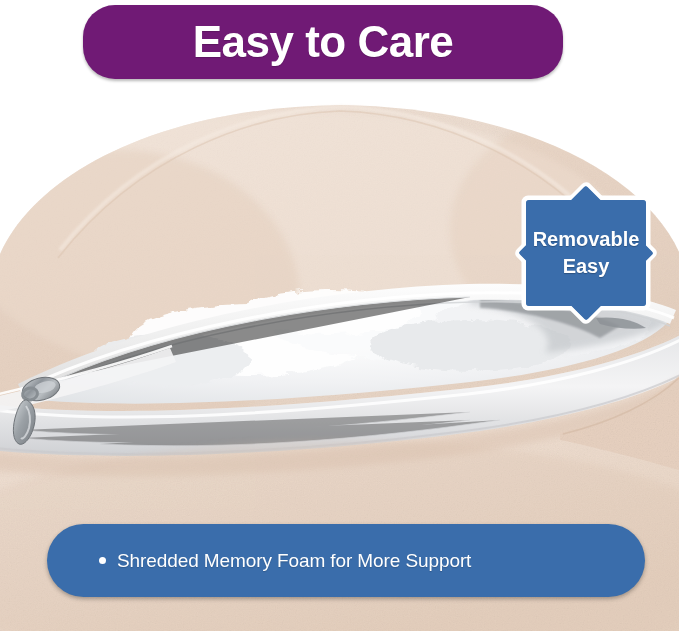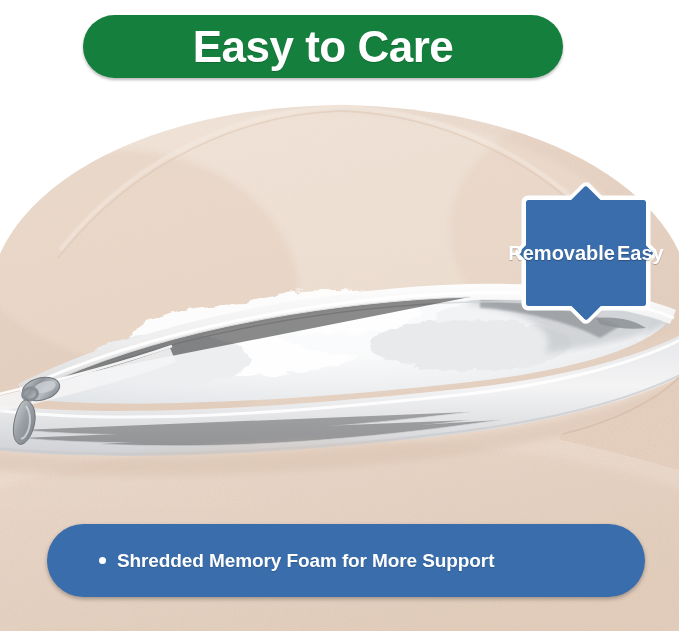--- a/index.html
+++ b/index.html
@@ -28,24 +28,24 @@
     left: 0;
     top: 0;
     width: 679px;
     height: 631px;
   }
 
   
   .title-pill {
     position: absolute;
     left: 83px;
-    top: 15px;
+    top: 5px;
     width: 480px;
-    height: 63px;
-    background: #15803d;
+    height: 74px;
+    background: #701a75;
     border-radius: 32px;
     box-shadow: 0 2px 3px rgba(0,0,0,0.28);
     display: flex;
     align-items: center;
     justify-content: center;
   }
   .title-pill-text {
     color: #ffffff;
     font-family: "Liberation Sans", sans-serif;
     font-weight: bold;
@@ -71,20 +71,21 @@
     width: 184px;
     height: 162px;
   }
   .badge-text {
     position: absolute;
     left: 0;
     top: 0;
     width: 184px;
     height: 162px;
     display: flex;
+    flex-direction: column;
     align-items: center;
     justify-content: center;
     gap: 2px;
   }
   .badge-line {
     color: #ffffff;
     font-family: "Liberation Sans", sans-serif;
     font-weight: bold;
     font-size: 20px;
     line-height: 1.25;
@@ -117,21 +118,21 @@
   .bullet-dot {
     width: 7px;
     height: 7px;
     border-radius: 50%;
     background: #ffffff;
     flex: none;
   }
   .feature-label {
     color: #ffffff;
     font-family: "Liberation Sans", sans-serif;
-    font-weight: bold;
+    font-weight: normal;
     font-size: 19px;
     line-height: 1;
     letter-spacing: -0.1px;
     text-shadow: 0 1px 1px rgba(0,0,0,0.18);
     white-space: nowrap;
   }
 </style>
 </head>
 <body>
 

